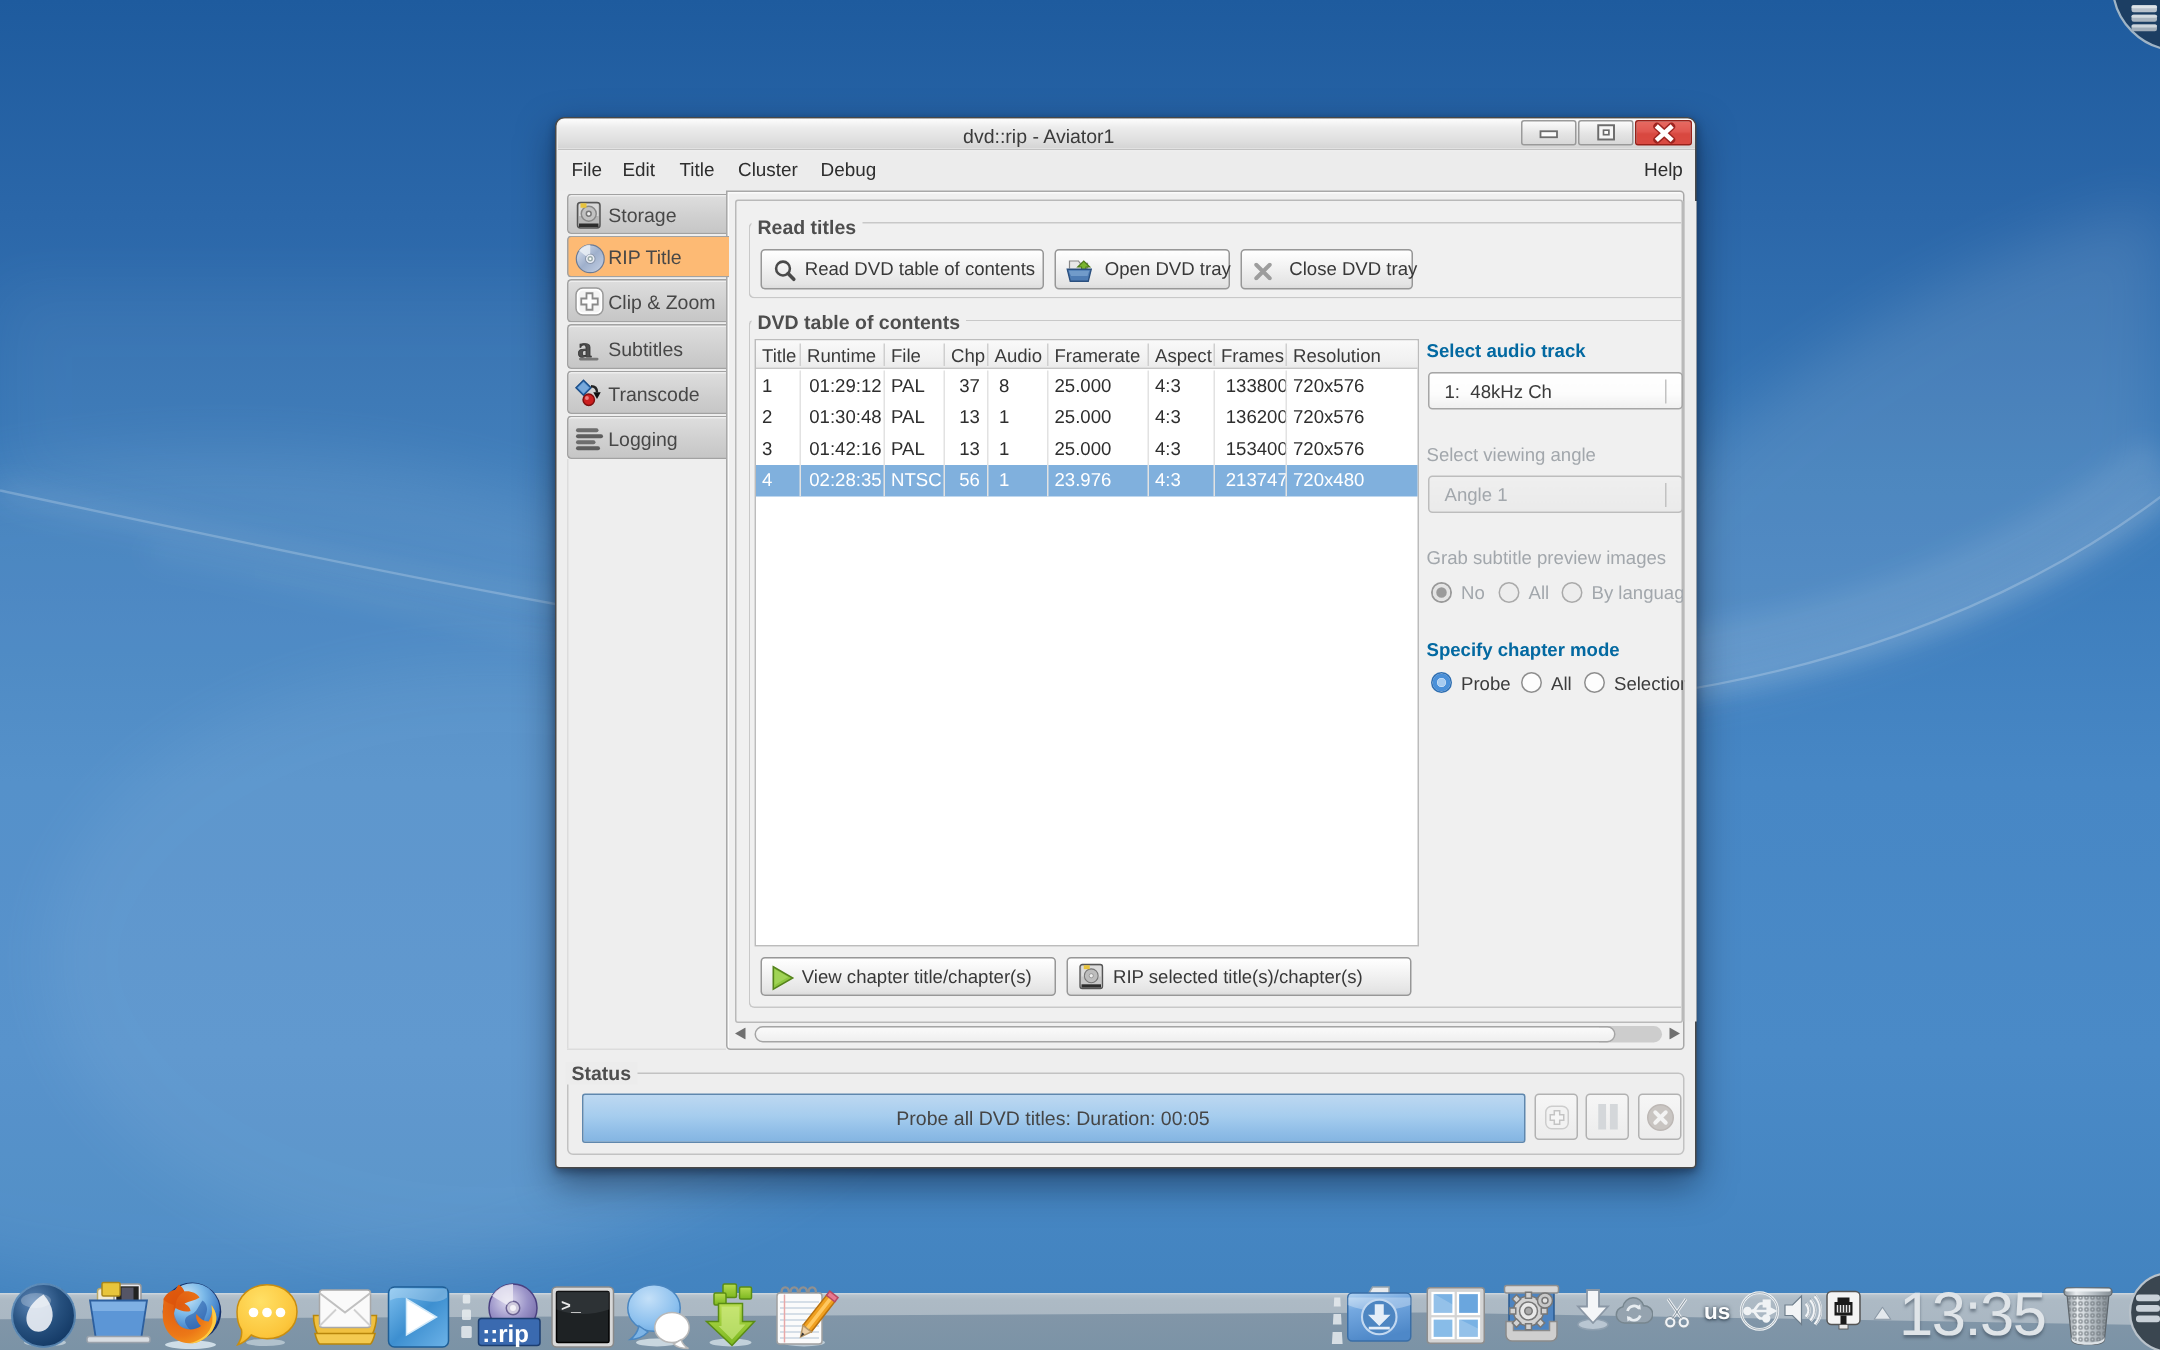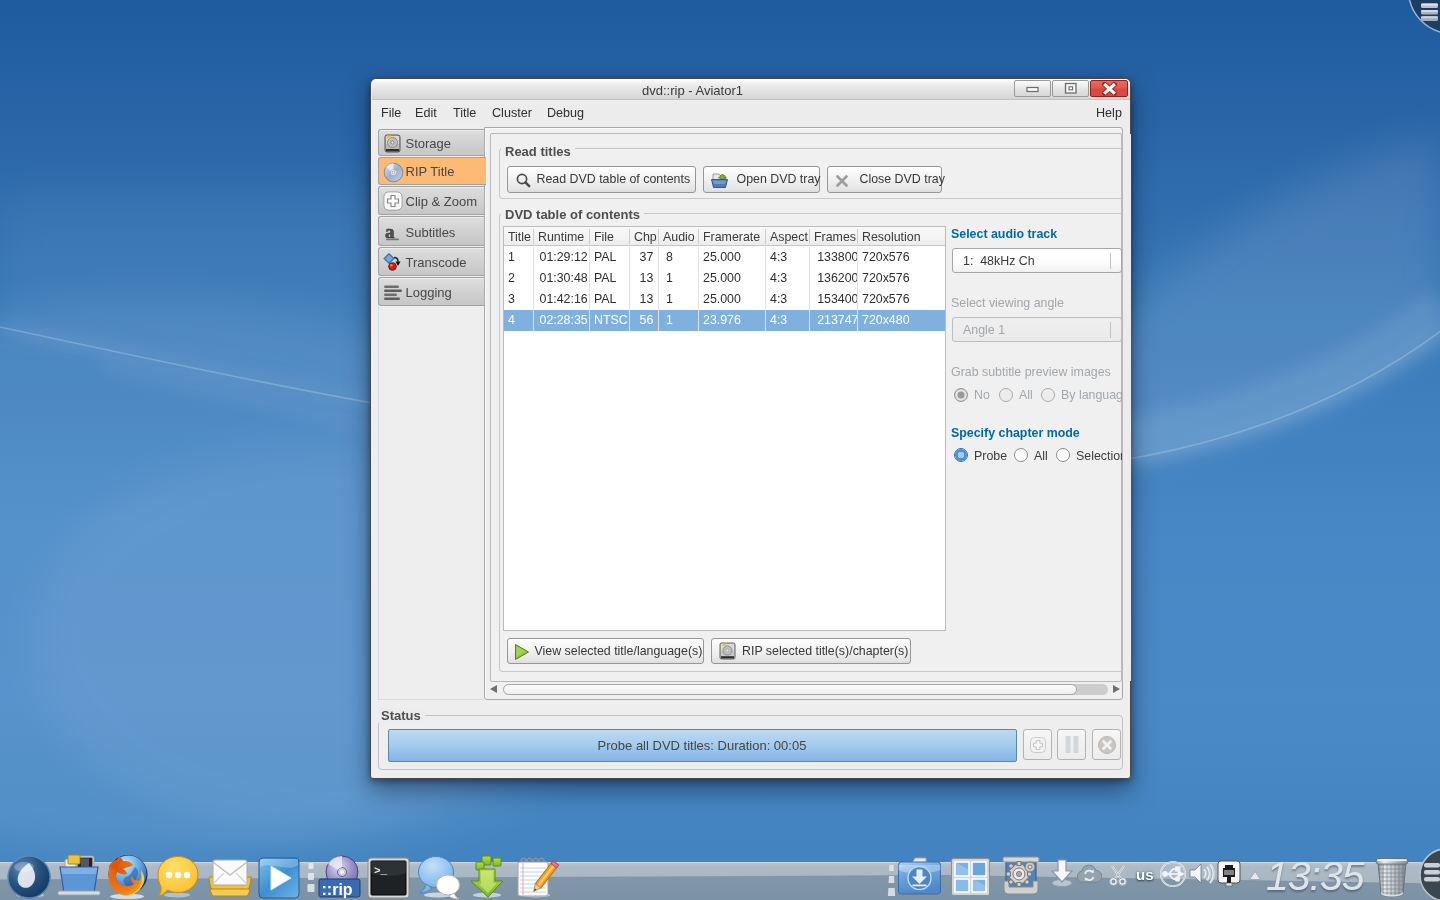--- a/index.html
+++ b/index.html
@@ -76,21 +76,21 @@
   background:linear-gradient(180deg,#bdd8f1,#a6cdee 45%,#8fbde7 80%,#84b5e2);
   border:1px solid #5f87ad; border-radius:2px; }
 #progress span { position:absolute; width:100%; text-align:center; top:8px; font-size:13px; color:#454545; }
 .sbtn { position:absolute; top:728.5px; width:29px; height:31px; background:linear-gradient(180deg,#f6f6f6,#ececec); border:1px solid #b2b2b2; border-radius:3px; }
 
 #bar { position:absolute; left:0; top:862px; width:1440px; height:38px;
   background:linear-gradient(180deg, #bcc7cf 0%, #adbac5 12%, #a6b4c0 100%); }
 #bar:before { content:""; position:absolute; left:0; top:0; width:1440px; height:1px; background:rgba(225,233,239,0.4); }
 .dockicon { position:absolute; }
 .clock { position:absolute; left:1266px; top:853px; width:100px; font-size:41px; color:#dfe4e8;
-  text-shadow:0 2px 2px rgba(60,75,90,0.55); letter-spacing:-1px;font-style:italic; }
+  text-shadow:0 2px 2px rgba(60,75,90,0.55); letter-spacing:-1px; }
 </style>
 </head>
 <body>
 <div id="desktop"></div>
 <svg class="abs" style="left:0;top:0" width="1440" height="900" viewBox="0 0 1440 900">
   <defs>
     <linearGradient id="bgg" x1="0" y1="0" x2="0" y2="1">
       <stop offset="0" stop-color="#1e5b9e"></stop>
         <stop offset="0.16" stop-color="#2b67a9"></stop>
       <stop offset="0.35" stop-color="#3979b8"></stop>
@@ -359,23 +359,23 @@
 <div class="radio" style="left:1014px;top:448px"></div>
 <div class="rlabel" style="left:1034px;top:448.5px">All</div>
 <div class="radio" style="left:1056px;top:448px"></div>
 <div class="rlabel" style="left:1076px;top:448.5px">Selection</div>
 
 <div class="btn" style="left:506.5px;top:637.5px;width:197px;height:26px">
   <svg class="abs" style="left:5px;top:4px" width="18" height="18" viewBox="0 0 18 18">
     <path d="M2.5,1.5 L15.5,9 L2.5,16.5 Z" fill="#8dc63f" stroke="#55841c" stroke-width="1"></path>
     <path d="M3.5,3.2 L12.5,8.4 L3.5,13.6 Z" fill="#a5d65c" opacity="0.8"></path>
   </svg>
-  <span class="t" style="left:27px;top:5px">View selected title/language(s)</span>
-</div>
-<div class="btn" style="left:711px;top:637.5px;width:200px;height:26px">
+  <span class="t" style="left:27px;top:5px">View chapter title/chapter(s)</span>
+</div>
+<div class="btn" style="left:711px;top:637.5px;width:230px;height:26px">
   <svg class="abs" style="left:6px;top:3.5px" width="19" height="19" viewBox="0 0 19 19">
     <rect x="2" y="1" width="15" height="16" rx="1.5" fill="#c8c8c8" stroke="#555" stroke-width="0.9"></rect>
     <rect x="3" y="2" width="13" height="7" fill="#dcdcdc"></rect>
     <circle cx="9.5" cy="8.5" r="4.6" fill="#bdbdbd" stroke="#777" stroke-width="0.7"></circle>
     <circle cx="9.5" cy="8.5" r="1.4" fill="#eee" stroke="#888" stroke-width="0.5"></circle>
     <rect x="4.5" y="1.5" width="4" height="2.6" fill="#e8c33c"></rect>
     <rect x="3" y="14.2" width="13" height="2.2" fill="#2d2d2d"></rect>
   </svg>
   <span class="t" style="left:30px;top:5px">RIP selected title(s)/chapter(s)</span>
 </div>

